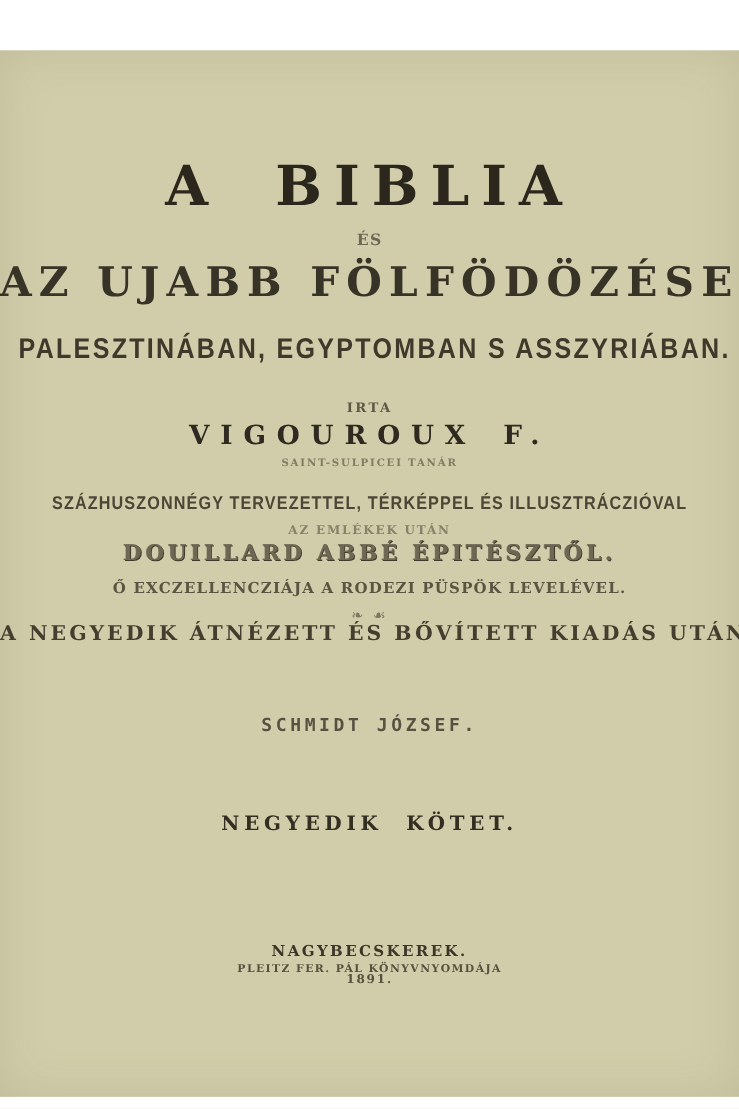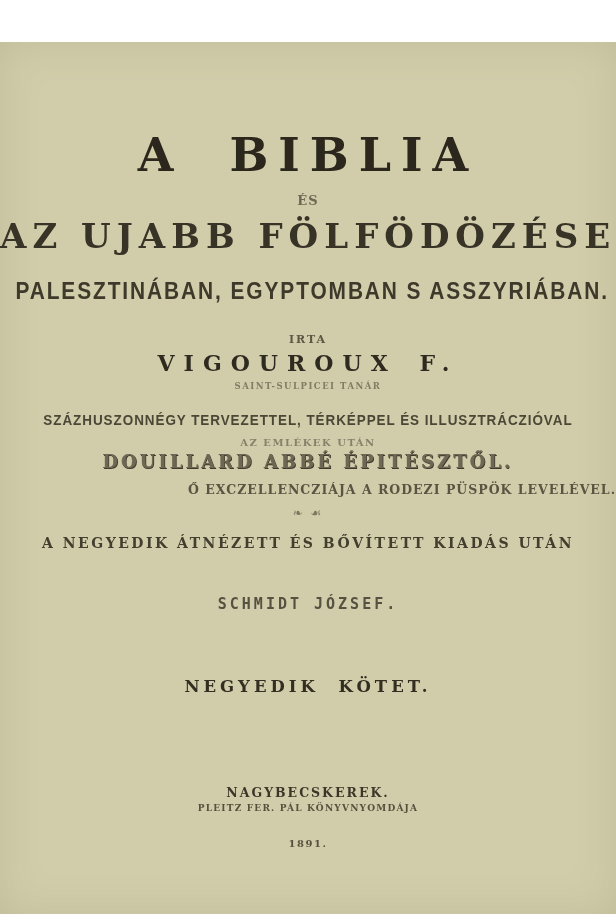--- a/index.html
+++ b/index.html
@@ -61,29 +61,29 @@
     top:395px;font-size:10px;font-weight:bold;
     letter-spacing:1.5px;color:#87806a;
   }
   .t-architect{
     top:409px;font-size:18px;font-weight:bold;
     letter-spacing:3px;color:#6e6754;
     text-shadow:0.7px 0.7px 0 #3f3a2c, -0.4px -0.4px 0 #8d8670;
   }
   .t-endorsement{
     top:440px;font-size:12.5px;font-weight:bold;
-    letter-spacing:1px;color:#5b5442;text-align:right;
+    letter-spacing:1px;color:#5b5442;
   }
   .t-ornament{
     top:464px;font-size:12px;color:#7c7560;
     letter-spacing:2px;
     font-family:"DejaVu Sans", sans-serif;
   }
   .t-edition{
-    top:493px;font-size:14px;font-weight:bold;
+    top:476px;font-size:17px;font-weight:bold;
     letter-spacing:2.5px;color:#443e2f;
   }
   .t-fordlabel{
     top:535px;font-size:10.5px;font-weight:bold;
     letter-spacing:2px;color:#615a47;
   }
   .t-translator{
     top:553px;font-size:15px;font-weight:bold;
     font-family:"DejaVu Sans Mono", monospace;
     letter-spacing:3px;color:#575141;
@@ -94,21 +94,21 @@
   }
   .t-city{
     top:743px;font-size:12.5px;font-weight:bold;
     letter-spacing:2px;color:#3c3628;
   }
   .t-printer{
     top:761px;font-size:9px;font-weight:bold;
     letter-spacing:1.2px;color:#56503f;
   }
   .t-year{
-    top:796px;font-size:10px;font-weight:bold;
+    top:769px;font-size:10px;font-weight:bold;
     letter-spacing:1.5px;color:#56503f;
   }
 </style>
 </head>
 <body style="background: rgb(255, 255, 255);">
 
 <div class="book-page" style="background: rgb(209, 205, 170);">
   <div class="line t-title">A BIBLIA</div>
   <div class="line t-es">ÉS</div>
   <div class="line t-subtitle">AZ UJABB FÖLFÖDÖZÉSEK</div>

